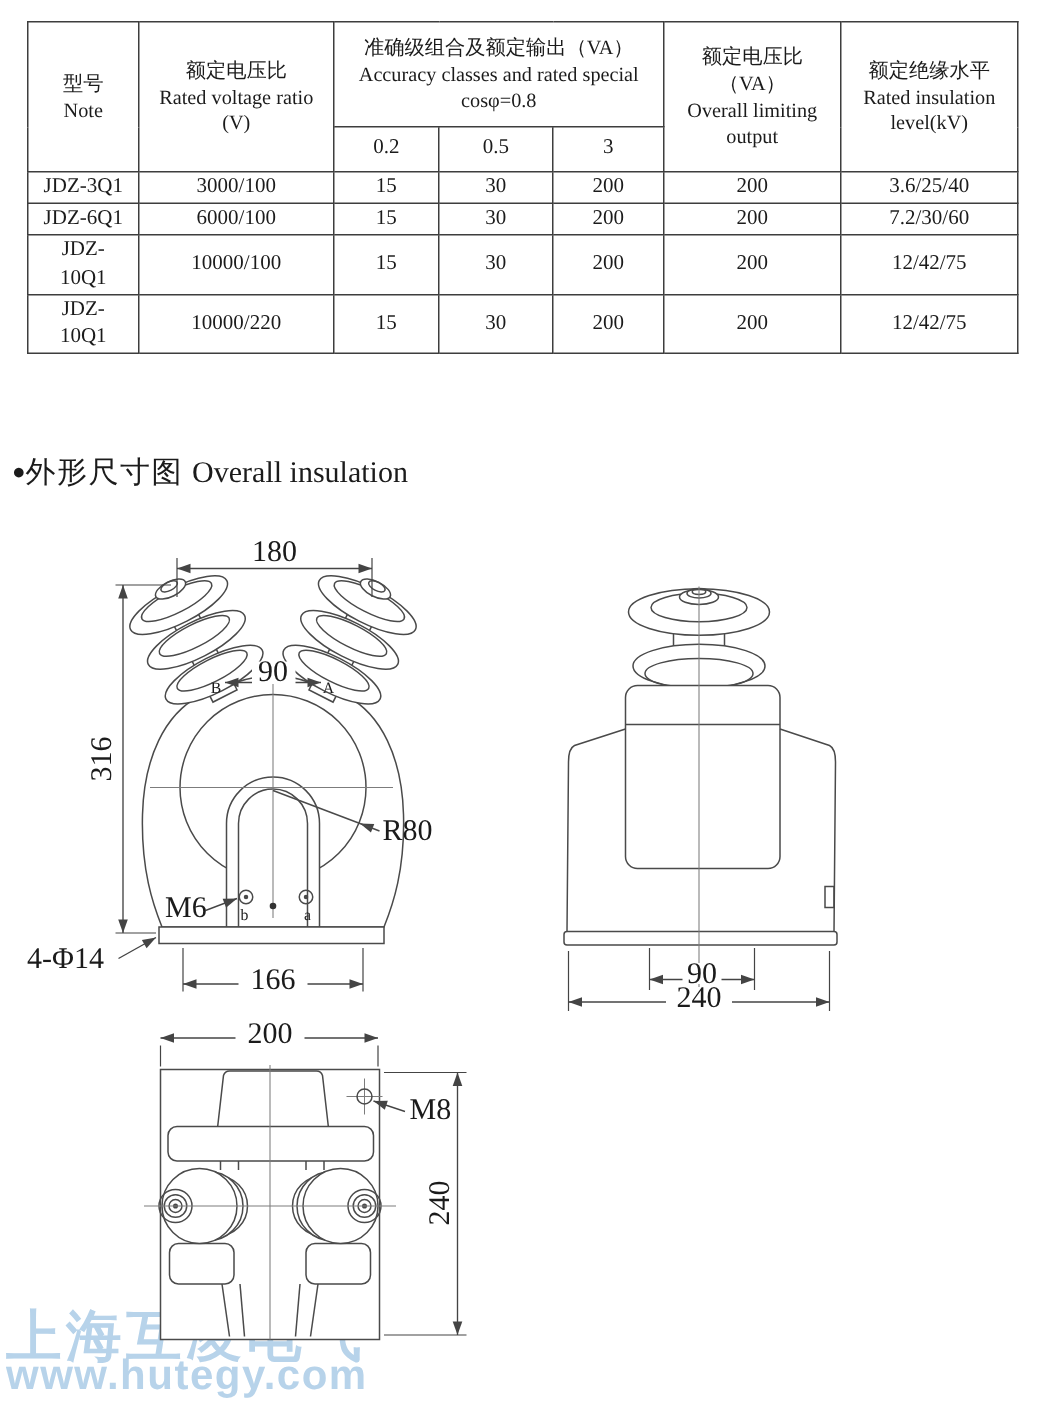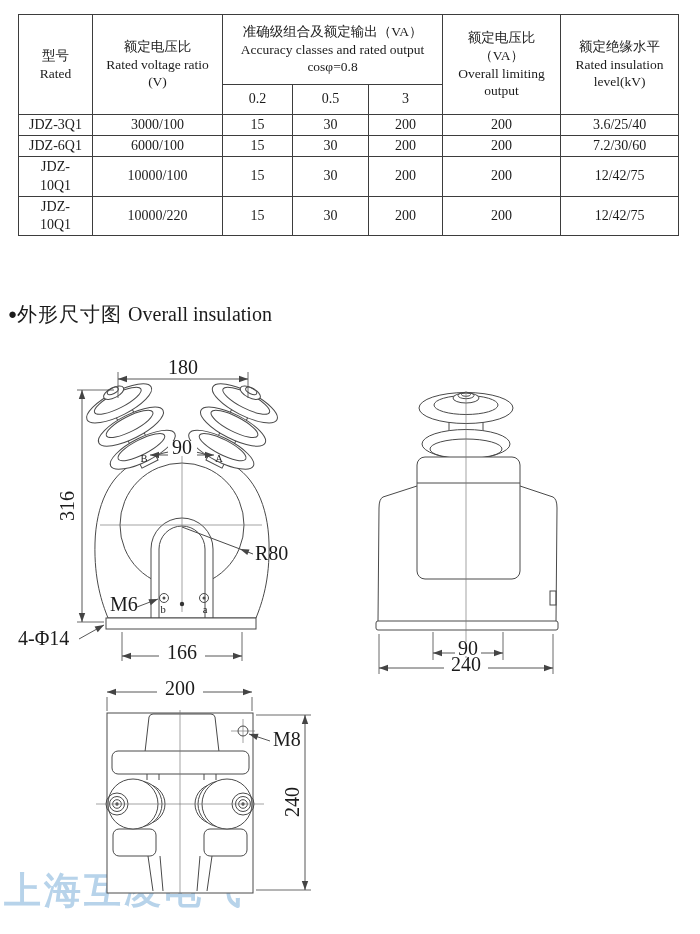--- a/index.html
+++ b/index.html
@@ -42,20 +42,21 @@
   .dt { font-size:20px; }
   .st { font-size:10.5px; }
   .mask { fill:#ffffff; stroke:none; }
 </style>
 </head>
 <body>
 
 <div class="page">
 
   <div class="wm wm1">上海互凌电气</div>
+  <div class="wm wm2">www.hutegy.com</div>
 
   <svg class="draw" width="700" height="934" viewBox="0 0 700 934">
     <defs>
       <marker id="arr" viewBox="0 0 10 8" refX="9.5" refY="4" markerWidth="11" markerHeight="8" orient="auto-start-reverse" markerUnits="userSpaceOnUse">
         <path d="M0.5,0.8 L9.5,4 L0.5,7.2 Z" fill="#444"></path>
       </marker>
       <g id="insul">
         <rect x="-9" y="-78" width="18" height="78" class="lnf"></rect>
         <ellipse cx="0" cy="-16" rx="36" ry="12" class="lnf"></ellipse>
         <ellipse cx="0" cy="-19" rx="26" ry="7.5" class="ln"></ellipse>
@@ -242,30 +243,30 @@
         <col style="width:70px">
         <col style="width:76px">
       <col style="width:74px">
         <col style="width:118px">
         <col style="width:118px">
     </colgroup>
     <tbody>
       <tr class="h1">
         <td rowspan="2">
           <span class="cell-line">型号</span>
-          <span class="cell-line">Rated</span>
+          <span class="cell-line">Note</span>
         </td>
         <td rowspan="2">
           <span class="cell-line">额定电压比</span>
           <span class="cell-line">Rated voltage ratio</span>
           <span class="cell-line">(V)</span>
         </td>
         <td colspan="3">
           <span class="cell-line">准确级组合及额定输出（VA）</span>
-          <span class="cell-line">Accuracy classes and rated output</span>
+          <span class="cell-line">Accuracy classes and rated special</span>
           <span class="cell-line">cosφ=0.8</span>
         </td>
         <td rowspan="2">
           <span class="cell-line">额定电压比（VA）</span>
           <span class="cell-line">Overall limiting</span>
           <span class="cell-line">output</span>
         </td>
         <td rowspan="2">
           <span class="cell-line">额定绝缘水平</span>
           <span class="cell-line">Rated insulation</span>

